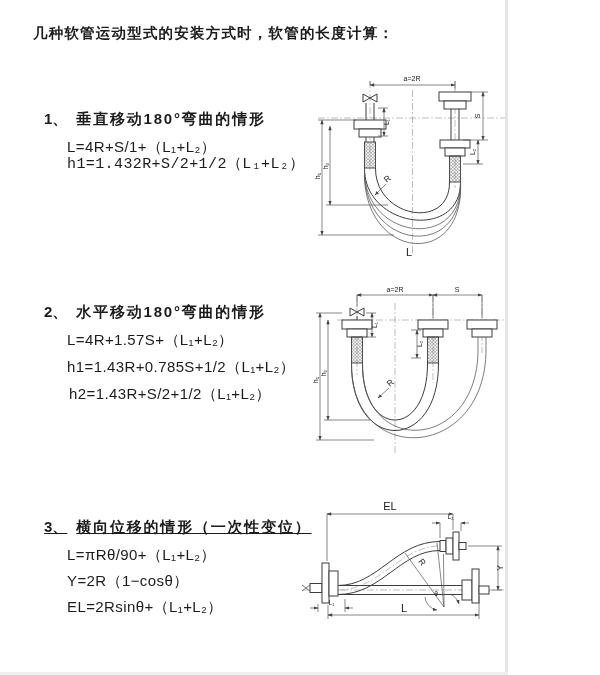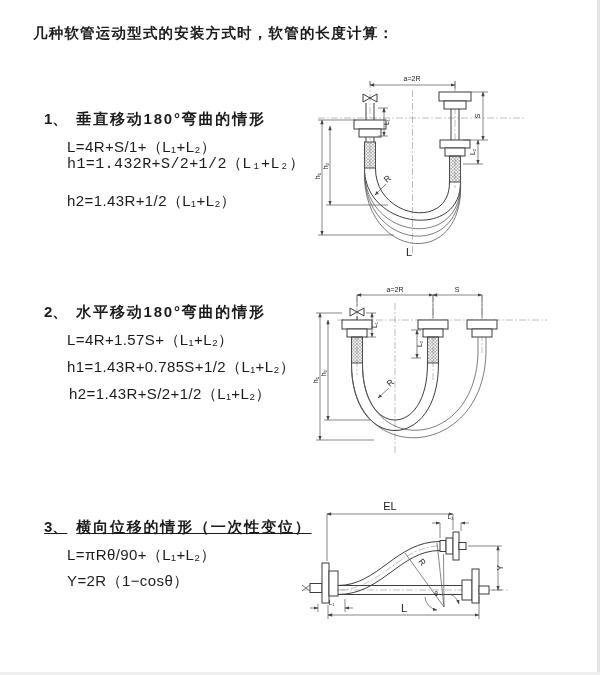--- a/index.html
+++ b/index.html
@@ -1,16 +1,16 @@
 <!DOCTYPE html>
 <html><head>
 <meta charset="utf-8">
 <style>
   html,body{margin:0;padding:0;background:#fff;}
-  .page{position:relative;width:600px;height:675px;background:#ffffff;overflow:hidden;
+  .page{position:relative;width:508px;height:675px;background:#ffffff;overflow:hidden;
         font-family:"Liberation Sans","DejaVu Sans",sans-serif;color:#1c1c1c;}
   .edge-r{position:absolute;right:0;top:0;width:3px;height:675px;background:#e4e4e4;}
   .edge-b{position:absolute;left:0;bottom:0;width:600px;height:3px;background:#efefef;}
   .title{position:absolute;left:33px;top:24px;font-size:14.5px;font-weight:700;letter-spacing:1.2px;white-space:nowrap;}
   .sec-h{position:absolute;font-size:15px;font-weight:700;letter-spacing:1.8px;white-space:nowrap;}
   .sec-h .num{letter-spacing:0;margin-right:9px;}
   .fx{position:absolute;font-size:15px;letter-spacing:.4px;white-space:nowrap;}
   svg{position:absolute;overflow:visible;}
   .dim{stroke:#555;stroke-width:.7;fill:none;}
   .cl{stroke:#8a8a8a;stroke-width:.55;fill:none;stroke-dasharray:7 2.2 1.6 2.2;}
@@ -28,34 +28,34 @@
 <body>
 
 <div class="page">
   <div class="title">几种软管运动型式的安装方式时，软管的长度计算：</div>
 
   <div class="sec-h" style="left:44px;top:110px;">
     <span class="num">1、</span><span>垂直移动180°弯曲的情形</span>
   </div>
   <div class="fx" style="left:67px;top:138px;">L=4R+S/1+（L₁+L₂）</div>
   <div class="fx" style="left:67px;top:154px;font-family:Liberation Mono, monospace;">h1=1.432R+S/2+1/2（L₁+L₂）</div>
-  <div class="fx" style="left:67px;top:192px;">h2=1.43R+1/2（L₁+L₂）</div>
 
   <div class="sec-h" style="left:44px;top:303px;">
     <span class="num">2、</span><span>水平移动180°弯曲的情形</span>
   </div>
   <div class="fx" style="left:67px;top:331px;">L=4R+1.57S+（L₁+L₂）</div>
   <div class="fx" style="left:67px;top:358px;">h1=1.43R+0.785S+1/2（L₁+L₂）</div>
   <div class="fx" style="left:69px;top:385px;">h2=1.43R+S/2+1/2（L₁+L₂）</div>
 
   <div class="sec-h" style="left:44px;top:518px;text-decoration:underline;">
     <span class="num">3、</span><span>横向位移的情形（一次性变位）</span>
   </div>
   <div class="fx" style="left:67px;top:546px;">L=πRθ/90+（L₁+L₂）</div>
   <div class="fx" style="left:67px;top:572px;">Y=2R（1−cosθ）</div>
+  <div class="fx" style="left:67px;top:598px;">EL=2Rsinθ+（L₁+L₂）</div>
 
   <svg style="left:312px;top:68px;" width="282" height="192" viewBox="0 0 282 192">
     <defs>
       <marker id="m1s" markerWidth="7" markerHeight="6" refX="0.5" refY="2.4" orient="auto">
           <path d="M6.5,0 L0,2.4 L6.5,4.8 Z" fill="#444"></path>
         </marker>
       <marker id="m1e" markerWidth="7" markerHeight="6" refX="6" refY="2.4" orient="auto">
           <path d="M0,0 L6.5,2.4 L0,4.8 Z" fill="#444"></path>
         </marker>
       <pattern id="xh1" width="3.2" height="3.2" patternUnits="userSpaceOnUse">

